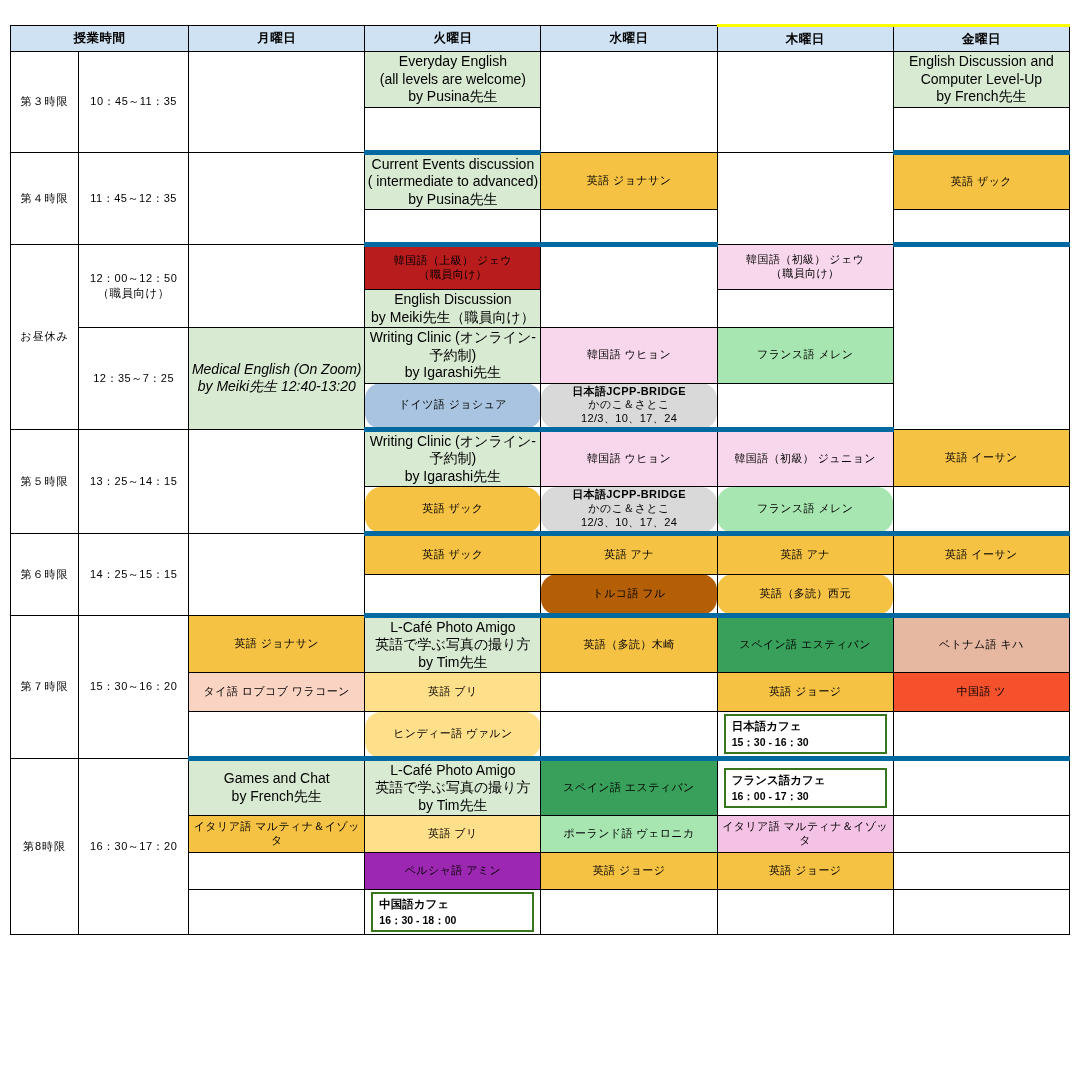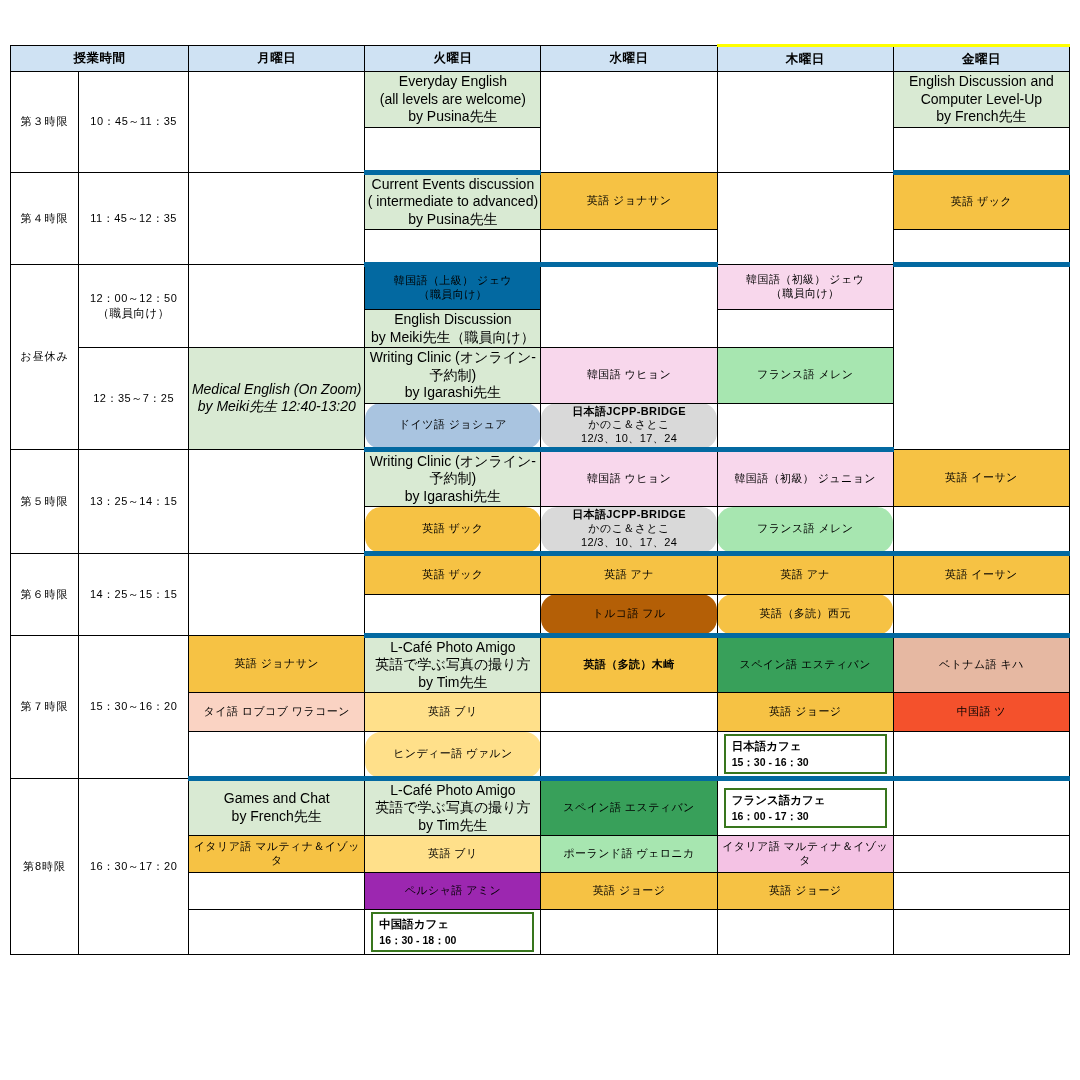--- a/index.html
+++ b/index.html
@@ -12,21 +12,21 @@
     height: 1080px;
     font-family: "Liberation Sans", sans-serif;
     color: #000000;
     overflow: hidden;
   }
   #sheet {
     position: relative;
     width: 1080px;
     height: 1080px;
     box-sizing: border-box;
-    padding: 44px 10px 10px 10px;
+    padding: 24px 10px 10px 10px;
   }
   table.timetable {
     border-collapse: collapse;
     table-layout: fixed;
     width: 1060px;
     border: 1px solid #000;
   }
   table.timetable td, table.timetable th {
     border: 1px solid #000;
     padding: 0;
@@ -201,21 +201,21 @@
       <td></td>
     </tr>
 
     <tr>
       <td class="period" rowspan="4">お昼休み</td>
       <td class="time" rowspan="2">
         <span>12：00～12：50</span>
         <span class="sub">（職員向け）</span>
       </td>
       <td rowspan="2"></td>
-      <td style="background:#0369a1;height:42px;">
+      <td style="background:#b91c1c;height:42px;">
         <div class="blk ja">
           <span>韓国語（上級） ジェウ</span>
           <span>（職員向け）</span>
         </div>
       </td>
       <td rowspan="2"></td>
       <td style="background:#f8d7ec;">
         <div class="blk ja">
           <span>韓国語（初級） ジェウ</span>
           <span>（職員向け）</span>
@@ -368,21 +368,21 @@
               <span>英語 ジョナサン</span>
             </div>
       </td>
       <td style="background:#d9ead3;">
         <div class="blk en">
           <span>L-Café Photo Amigo</span>
           <span>英語で学ぶ写真の撮り方</span>
           <span>by Tim先生</span>
         </div>
       </td>
-      <td style="background:#f6c244;font-weight:bold;">
+      <td style="background:#f6c244;">
         <div class="blk ja">
               <span>英語（多読）木崎</span>
             </div>
       </td>
       <td style="background:#38a05a;">
         <div class="blk ja">
               <span>スペイン語 エスティバン</span>
             </div>
       </td>
       <td style="background:#e6b8a2;">

